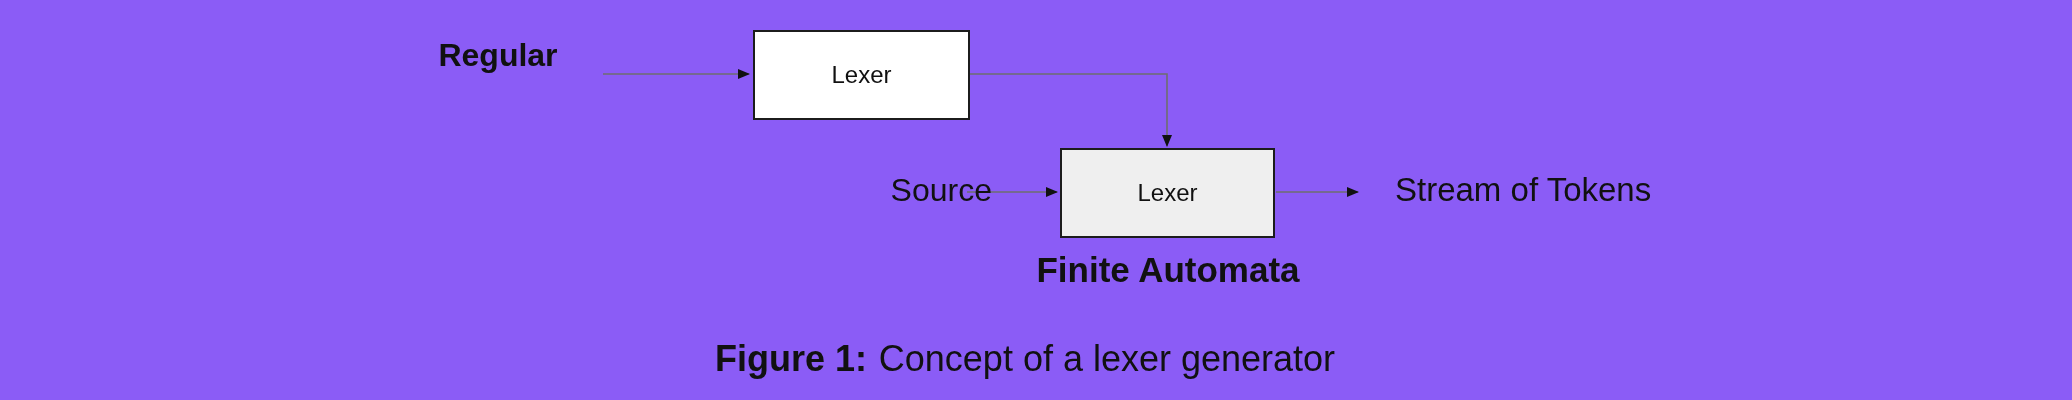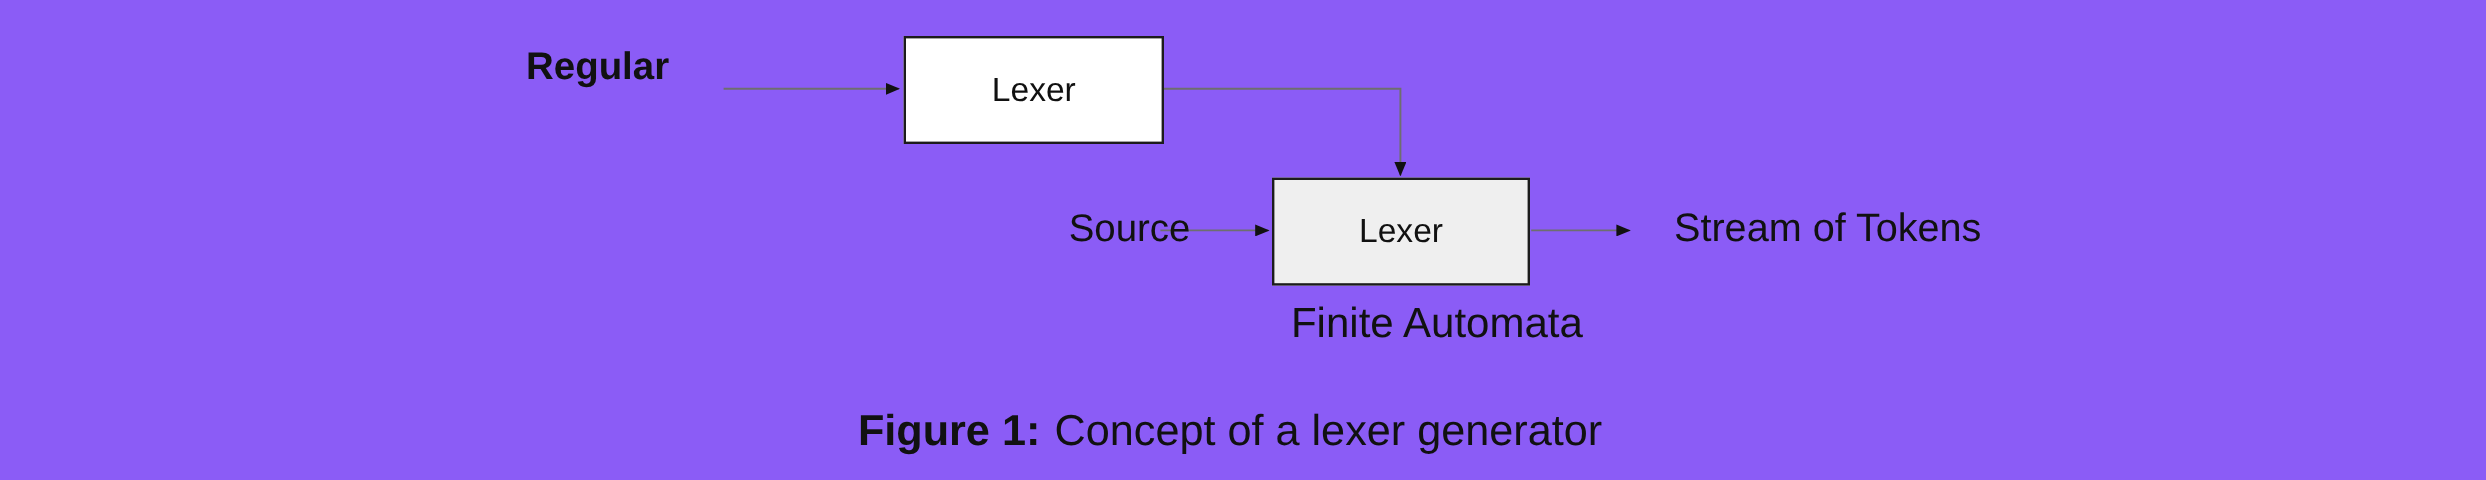--- a/index.html
+++ b/index.html
@@ -22,38 +22,38 @@
     font-weight: bold;
     font-size: 32px; line-height: 40px;
     white-space: normal;
   }
   .node-box {
     position: absolute;
     box-sizing: border-box;
     border: 2.5px solid #1c1c1c;
     display: flex; flex-direction: column;
     align-items: center; justify-content: center;
-    font-size: 28px; line-height: 40px;
+    font-size: 24px; line-height: 40px;
     text-align: center;
   }
   .generator-box { left: 753px; top: 30px;  width: 217px; height: 90px; }
   .lexer-box     { left: 1060px; top: 148px; width: 215px; height: 90px; }
   .source-label {
     left: 792px; top: 170px; width: 200px;
     text-align: right;
     font-size: 32px; line-height: 40px;
   }
   .output-label {
     left: 1378px; top: 170px;
     font-size: 33px; line-height: 40px; margin-left: 17px;
   }
   .automata-label {
     left: 1017px; top: 248px; width: 302px;
-    text-align: right;
-    font-weight: normal;
+    text-align: center;
+    font-weight: bold;
     font-size: 35px; line-height: 44px;
   }
   .figure-caption {
     left: 0; top: 340px; width: 2050px;
     text-align: center;
     font-size: 36px; line-height: 38px;
   }
   .caption-prefix { font-weight: bold; }
   .caption-text   { margin-left: 0.33em; }
 </style>

